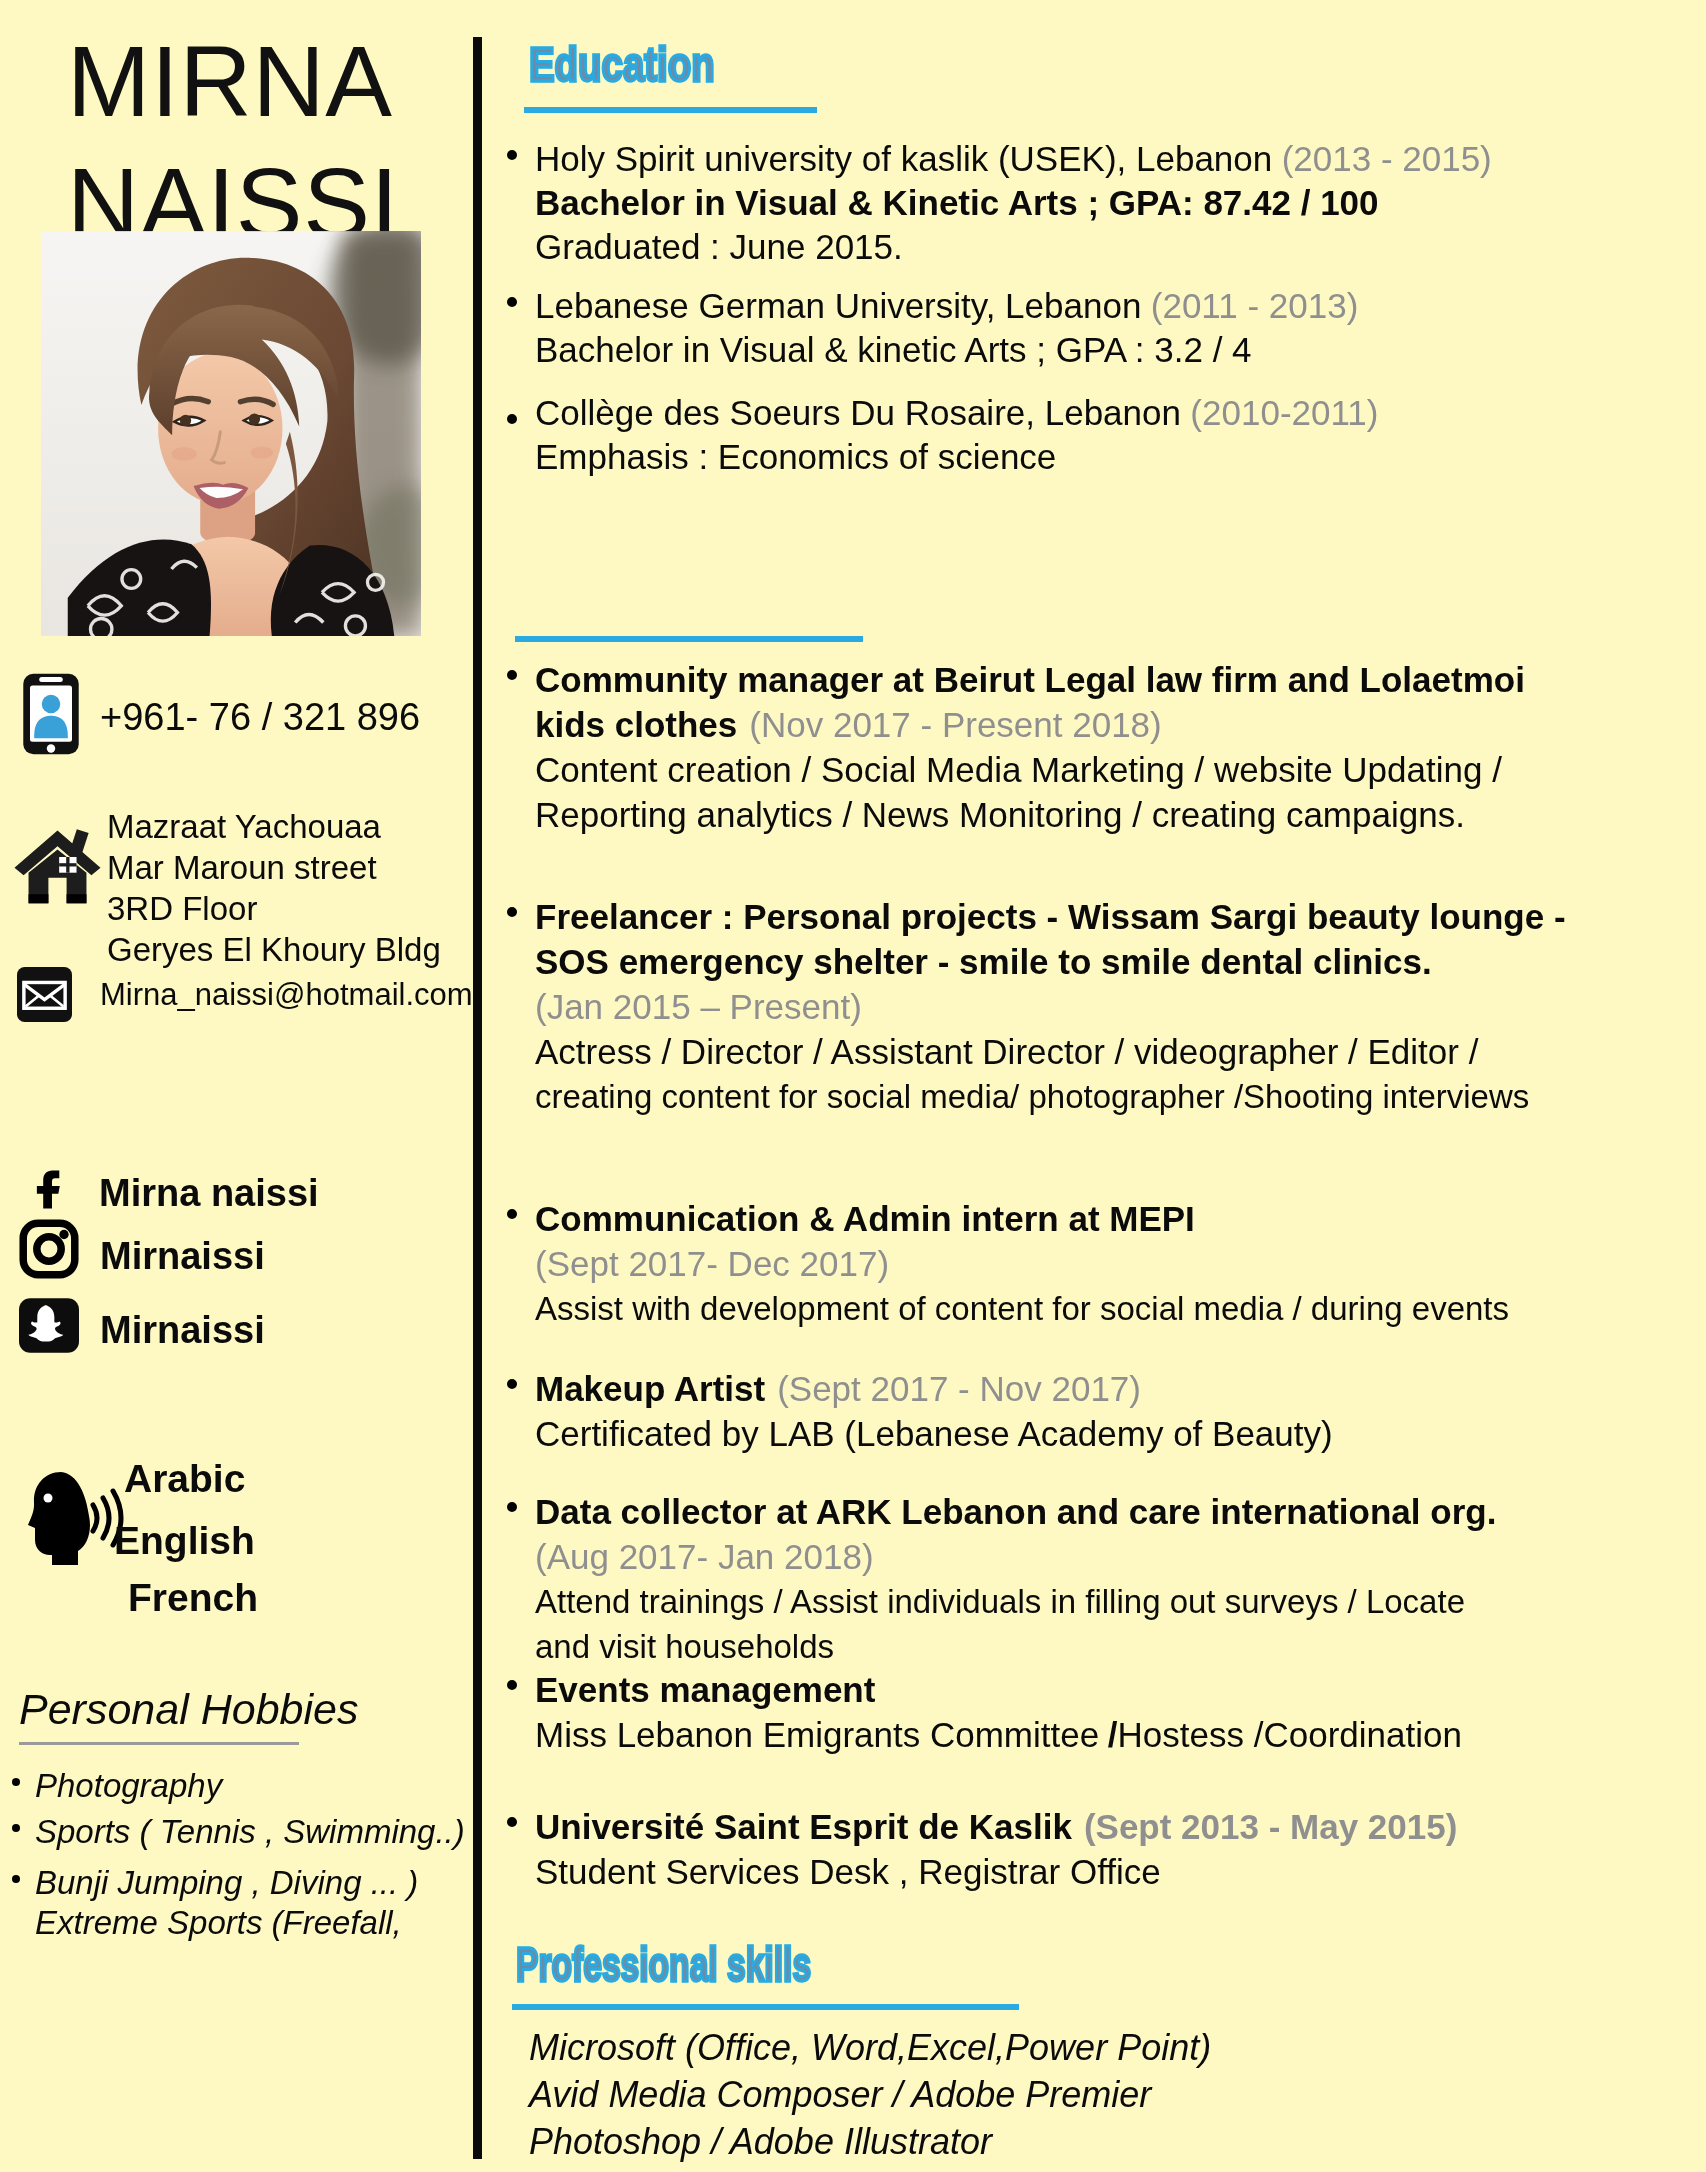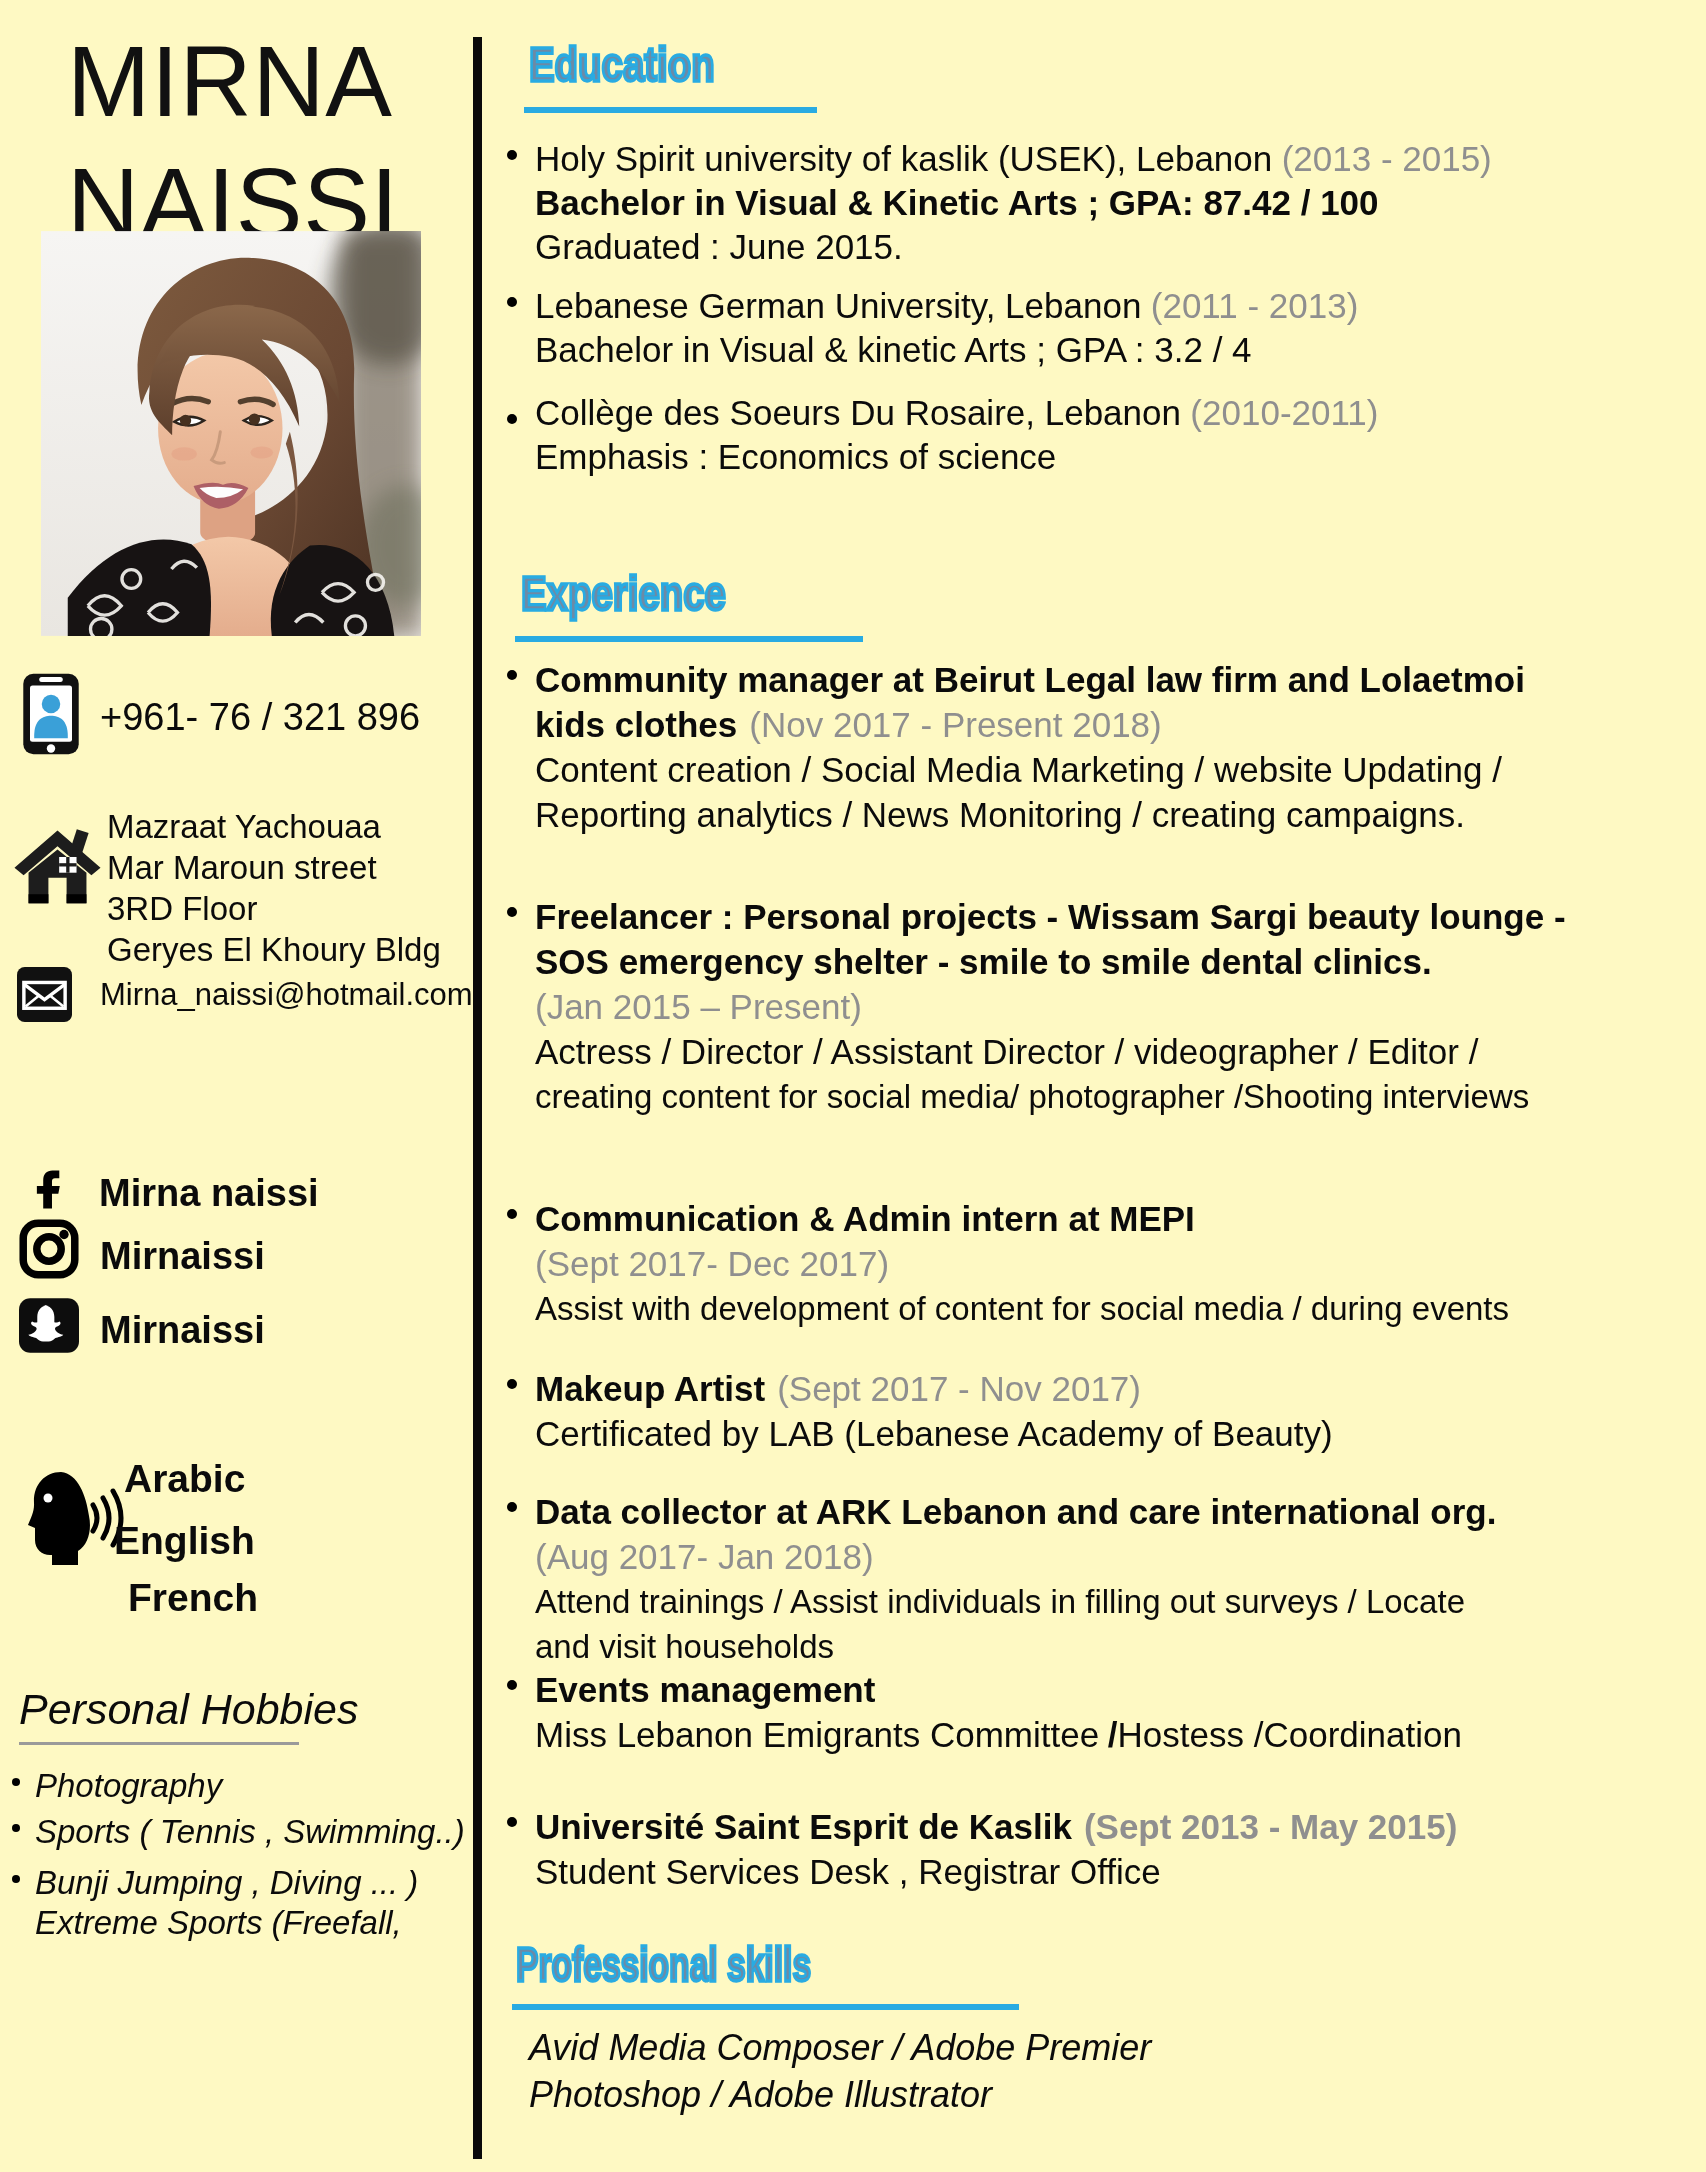--- a/index.html
+++ b/index.html
@@ -230,23 +230,20 @@
     <div class="ln"><span>Lebanese German University, Lebanon</span><span class="gray ml">(2011 - 2013)</span></div>
     <div class="ln">Bachelor in Visual &amp; kinetic Arts ; GPA : 3.2 / 4</div>
   </div>
 
   <div class="abs item edu" style="top:391px;">
     <span class="dot" style="top:23px;"></span>
     <div class="ln"><span>Collège des Soeurs Du Rosaire, Lebanon</span><span class="gray ml">(2010-2011)</span></div>
     <div class="ln">Emphasis : Economics of science</div>
   </div>
 
-  <div class="abs head" style="left:521px;top:554px;">
-    <span class="squash">Experience</span>
-  </div>
   <div class="abs hr" style="left:515px;top:636px;width:348px;"></div>
 
   <div class="abs item" style="top:657px;">
     <span class="dot"></span>
     <div class="ln b">Community manager at Beirut Legal law firm and Lolaetmoi</div>
     <div class="ln"><span class="b">kids clothes</span><span class="gray ml2">(Nov 2017 - Present 2018)</span></div>
     <div class="ln">Content creation / Social Media Marketing / website Updating /</div>
     <div class="ln">Reporting analytics  / News Monitoring / creating campaigns.</div>
   </div>
 
@@ -291,18 +288,19 @@
     <div class="ln"><span class="b">Université Saint Esprit de Kaslik</span><span class="b gray ml2">(Sept 2013 - May 2015)</span></div>
     <div class="ln">Student Services Desk , Registrar Office</div>
   </div>
 
   <div class="abs head" style="left:516px;top:1925px;">
     <span class="squash2">Professional skills</span>
   </div>
   <div class="abs hr" style="left:512px;top:2004px;width:507px;"></div>
 
   <div class="abs skills">
+    <div class="t">Microsoft (Office, Word,Excel,Power Point)</div>
     <div class="t">Avid Media Composer / Adobe Premier</div>
     <div class="t">Photoshop / Adobe Illustrator</div>
   </div>
 
 </div>
 
 
 </body></html>

